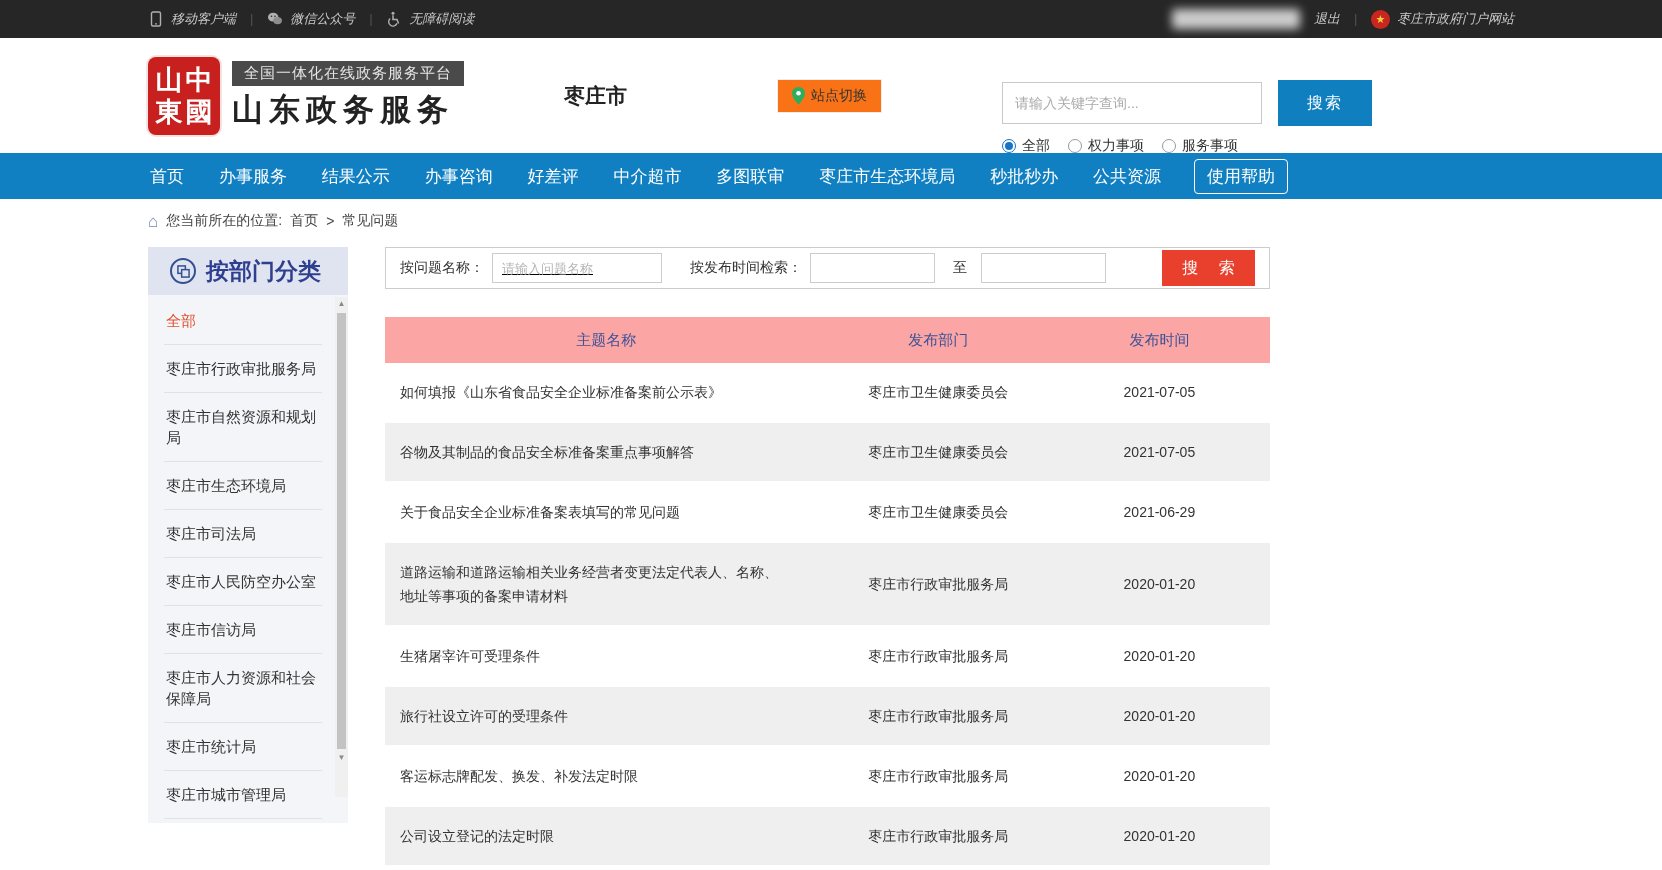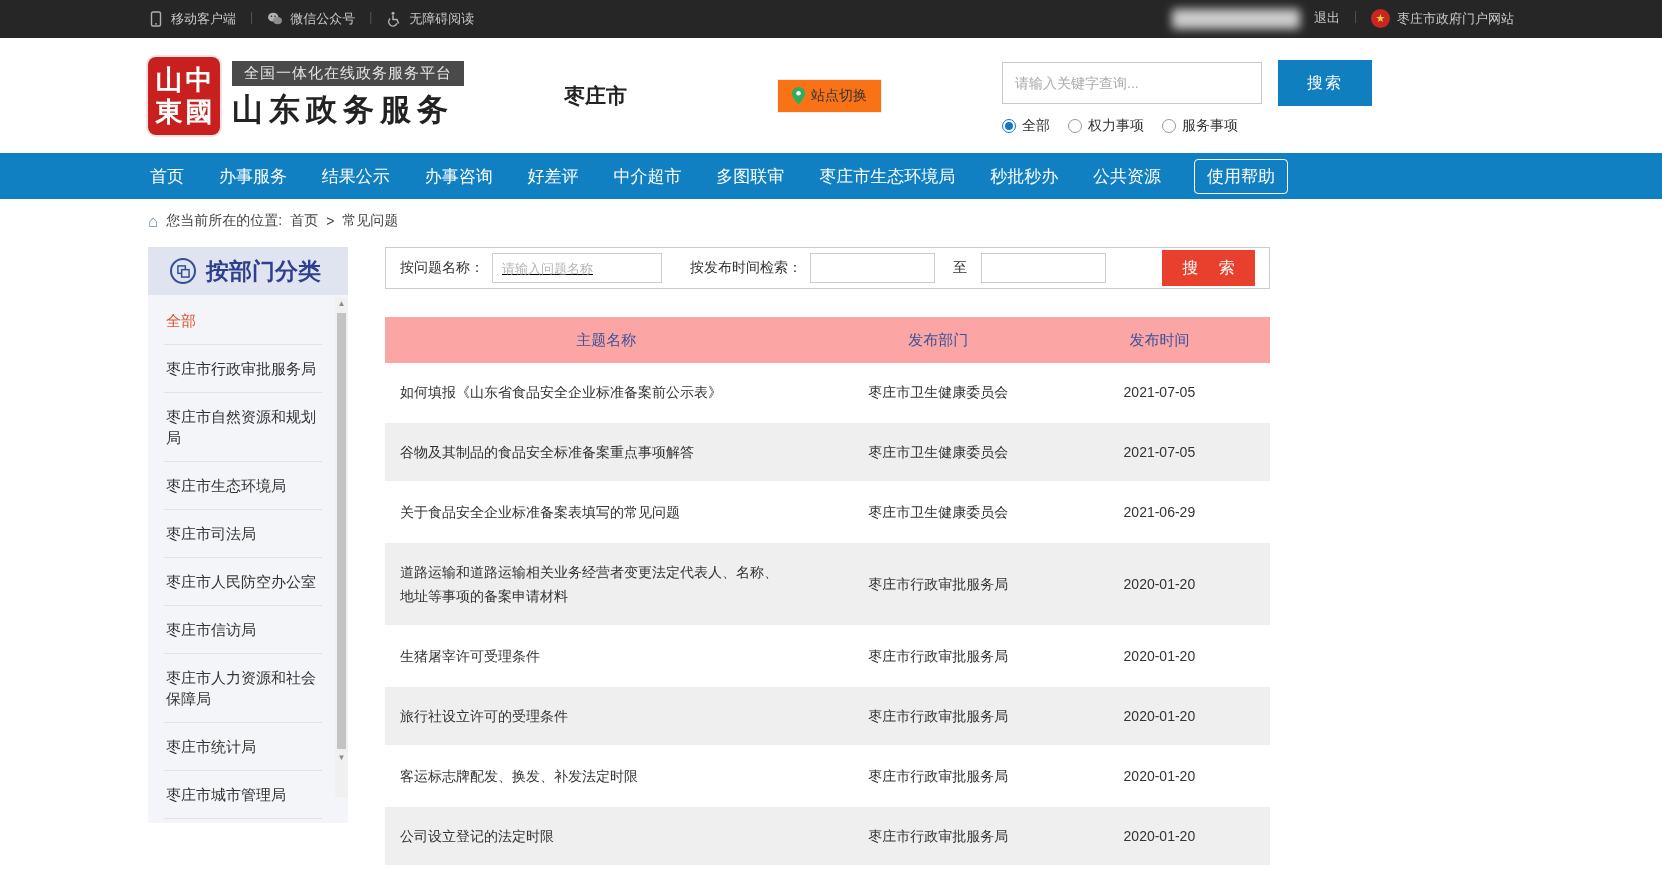--- a/index.html
+++ b/index.html
@@ -3,21 +3,21 @@
 <meta charset="utf-8">
 <style>
   * { margin: 0; padding: 0; box-sizing: border-box; }
   html, body { width: 1662px; height: 870px; overflow: hidden; background: #fff;
     font-family: "Liberation Sans", "DejaVu Sans", sans-serif; color: #333; }
   .container { width: 1366px; margin: 0 auto; position: relative; }
 
   
   .topbar { background: #262626; height: 38px; }
   .topbar .container { display: flex; align-items: center; height: 38px; }
-  .topbar-left, .topbar-right { display: flex; align-items: flex-start; gap: 14px; }
+  .topbar-left, .topbar-right { display: flex; align-items: center; gap: 14px; font-style: italic; }
   .topbar-right { margin-left: auto; }
   .top-link { display: flex; align-items: center; gap: 7px; color: #c9c9c9; font-size: 13px; cursor: pointer; }
   .top-sep { color: #555; font-size: 12px; }
   .user-blur { width: 128px; height: 20px; background: #e9e9e9; border-radius: 3px; filter: blur(5px); opacity: .85; }
   .emblem { width: 19px; height: 19px; border-radius: 50%; background: #c8271f; color: #f3c945;
     display: inline-flex; align-items: center; justify-content: center; font-size: 11px; }
   .ticon { width: 16px; height: 16px; display: inline-block; }
 
   
   .header { background: #fff; height: 115px; }
@@ -27,21 +27,21 @@
     grid-template-columns: 1fr 1fr; padding: 7px 6px; box-shadow: 0 0 0 2px #c8201f22; }
   .seal span { color: #fff; font-size: 27px; font-weight: bold; line-height: 31px; text-align: center;
     font-family: "DejaVu Sans", sans-serif; }
   .logo-text { margin-left: 12px; }
   .platform-badge { display: inline-block; background: #4a4a4a; color: #e5e5e5; font-size: 15px;
     padding: 3px 12px; letter-spacing: 1px; }
   .site-title { font-size: 31px; font-weight: bold; color: #222; letter-spacing: 6px; margin-top: 3px; }
   .city-name { font-size: 21px; font-weight: bold; color: #222; margin-left: 100px; }
   .site-switch { margin-left: 150px; background: #f97316; border: 1px solid #eee; padding: 7px 14px;
     display: flex; align-items: center; gap: 6px; font-size: 14px; color: #333; cursor: pointer; }
-  .search-block { margin-left: 120px; position: relative; top: 3px; }
+  .search-block { margin-left: 120px; position: relative; top: 23px; }
   .search-row { display: flex; }
   .search-input { width: 260px; height: 42px; border: 1px solid #c9c9c9; padding: 0 12px; font-size: 14px;
     color: #333; outline: none; }
   .search-input::placeholder { color: #aaa; }
   .search-btn { width: 94px; height: 46px; margin-left: 16px; position: relative; top: -2px;
     background: #0f7fc0; color: #fff; border: none; font-size: 16px; letter-spacing: 2px; cursor: pointer; }
   .radio-row { display: flex; align-items: center; gap: 18px; margin-top: 9px; font-size: 14px; color: #333; }
   .radio { display: flex; align-items: center; gap: 6px; cursor: pointer; }
   .radio-dot { width: 14px; height: 14px; border-radius: 50%; border: 1px solid #999; background: #fff; position: relative; }
   .radio-dot.checked { border: 1px solid #1576c5; }

